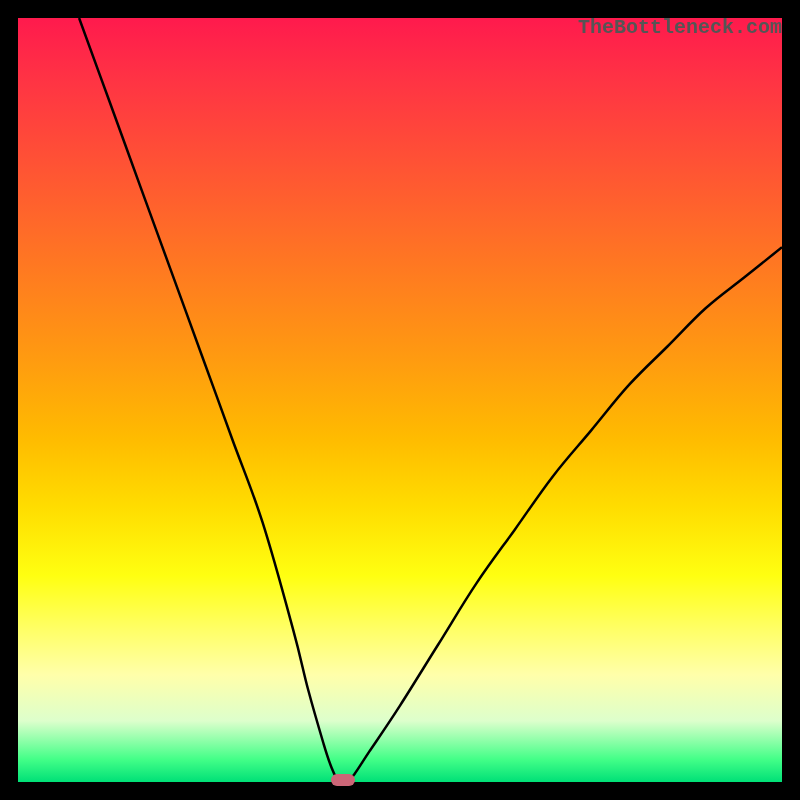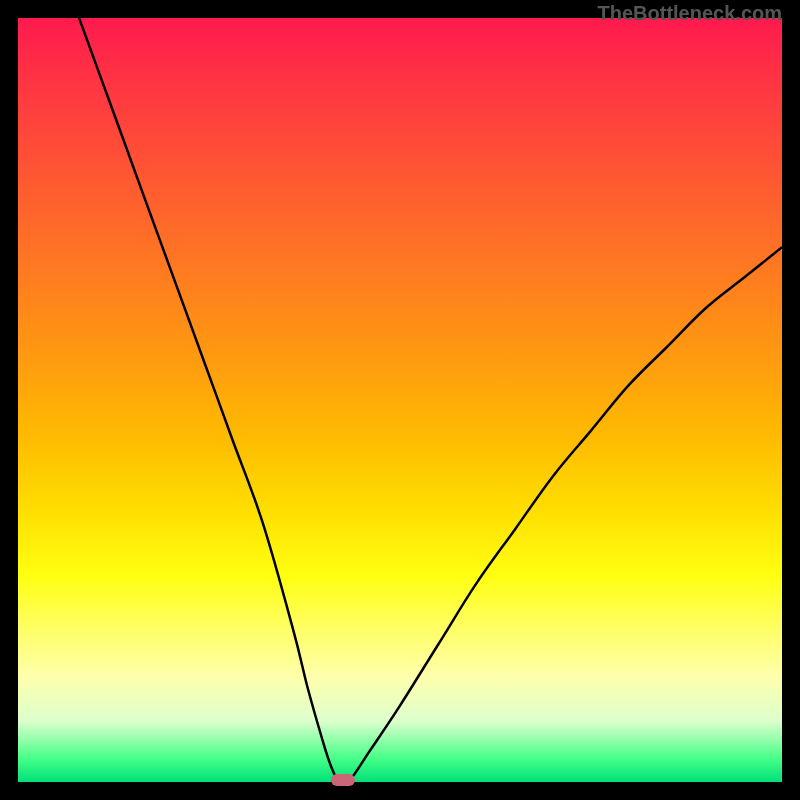--- a/index.html
+++ b/index.html
@@ -36,26 +36,26 @@
       #ffff11 73%,
       #ffff66 80%,
       #ffffaa 86%,
       #ddffcc 92%,
       #44ff88 97%,
       #00e077 100%
     );
   }
   .watermark {
     position: absolute;
-    top: 2px;
+    top: 16px;
     right: 18px;
     font-size: 20px;
     font-weight: bold;
     color: #555555;
-    font-family: Liberation Sans, sans-serif;
+    font-family: Liberation Mono, monospace;
   }
   .curve-svg {
     position: absolute;
     left: 0;
     top: 0;
     width: 764px;
     height: 764px;
   }
   .marker {
     position: absolute;

